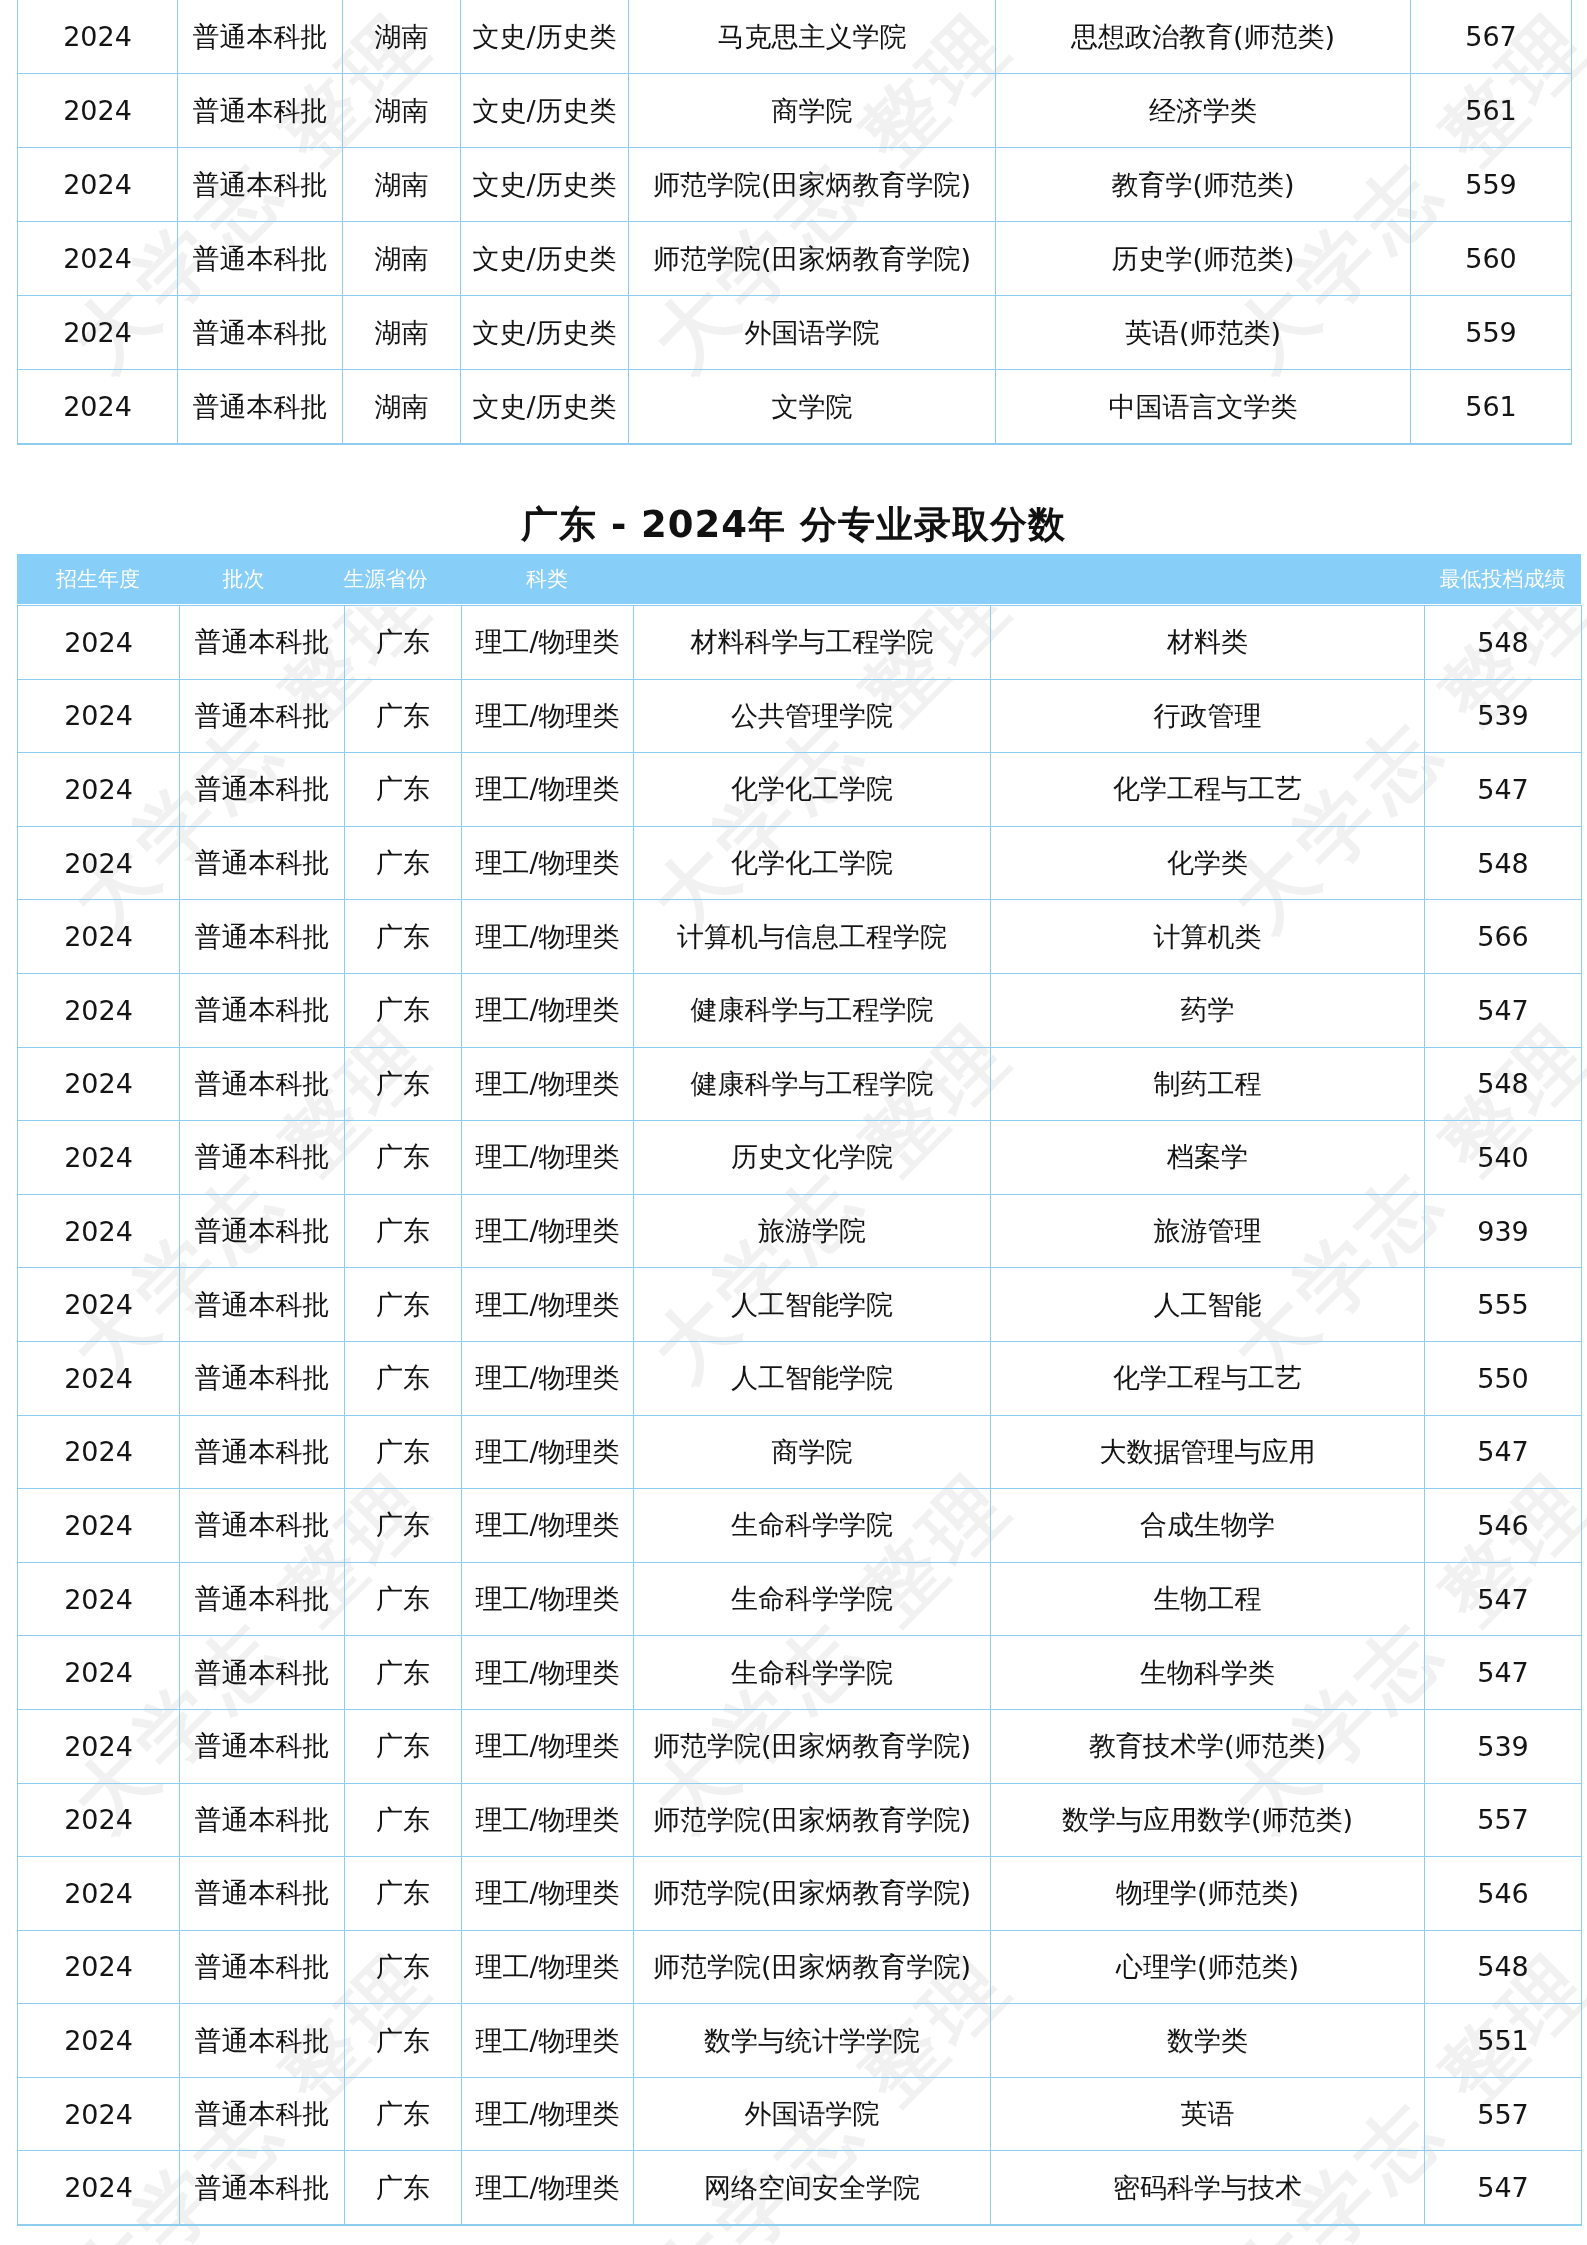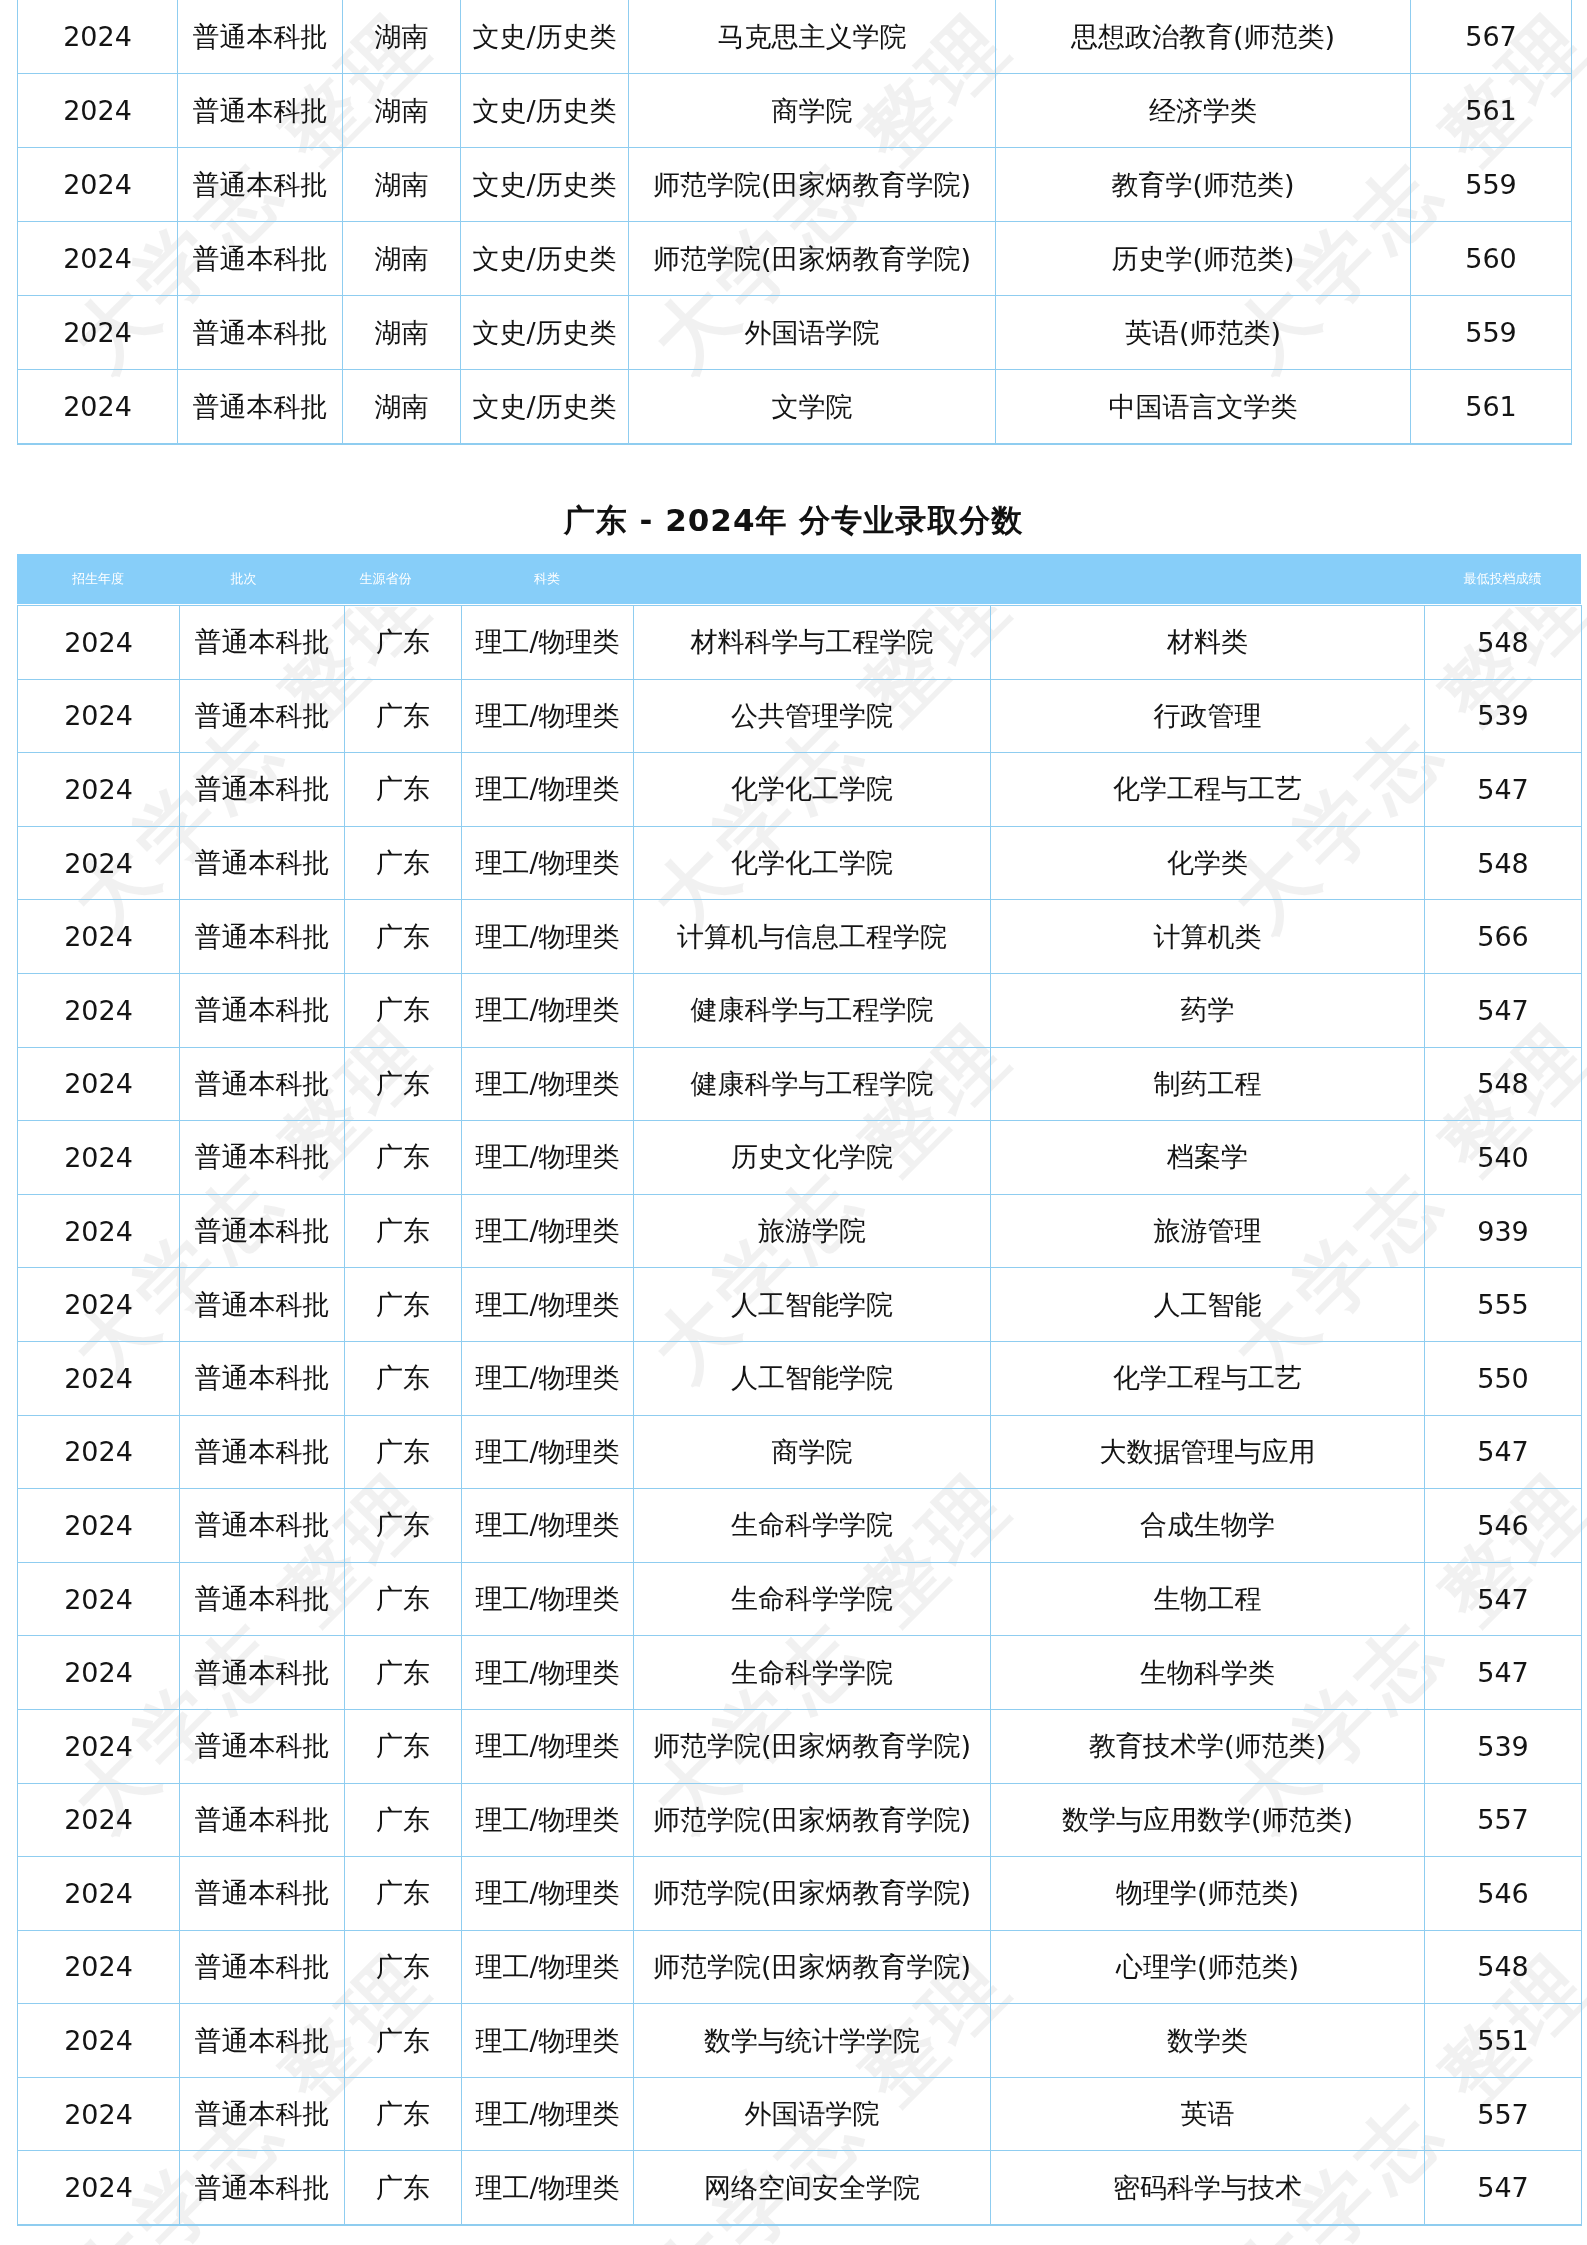--- a/index.html
+++ b/index.html
@@ -5,25 +5,25 @@
   html, body { margin:0; padding:0; background:#ffffff; }
   body { width:1587px; height:2245px; position:relative; overflow:hidden;
          font-family:"DejaVu Sans","Liberation Sans",sans-serif; color:#111; }
   table { border-collapse:collapse; table-layout:fixed; position:absolute; }
   td { border:1px solid #8fcdf0; text-align:center; vertical-align:middle;
        font-size:27px; color:#141414; padding:0; white-space:nowrap; overflow:hidden; }
   #hunan-table { left:17px; top:-1px; width:1554px; }
   #hunan-table td { height:73px; }
   #hunan-table tr:last-child td { border-bottom:2px solid #8fcdf0; }
   .section-title { position:absolute; left:0; width:1587px; top:500px; text-align:center;
-       font-size:31px; font-weight:bold; color:#111; letter-spacing:1px; }
+       font-size:37px; font-weight:bold; color:#111; letter-spacing:1px; }
   #gd-header { position:absolute; left:17px; top:554px; width:1564px; height:50px;
        background:#87cef9; border-bottom:3px double #ffffff; }
   #gd-header .hcell { position:absolute; top:0; height:50px; line-height:50px;
-       color:#ffffff; font-size:13px; text-align:center; }
+       color:#ffffff; font-size:21px; text-align:center; }
   #gd-table { left:17px; top:605px; width:1564px; }
   #gd-table td { height:72.6px; }
   #gd-table tr:last-child td { border-bottom:2px solid #8fcdf0; }
   .watermark { position:absolute; color:rgba(0,0,0,0.055); font-size:78px; font-weight:bold;
        transform:rotate(-45deg); white-space:nowrap; pointer-events:none; letter-spacing:8px; }
 </style>
 </head>
 <body>
 
 <div id="watermarks">

